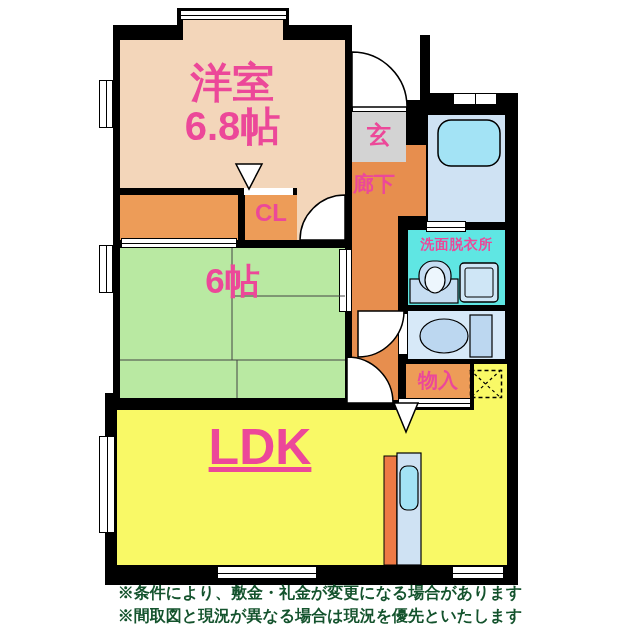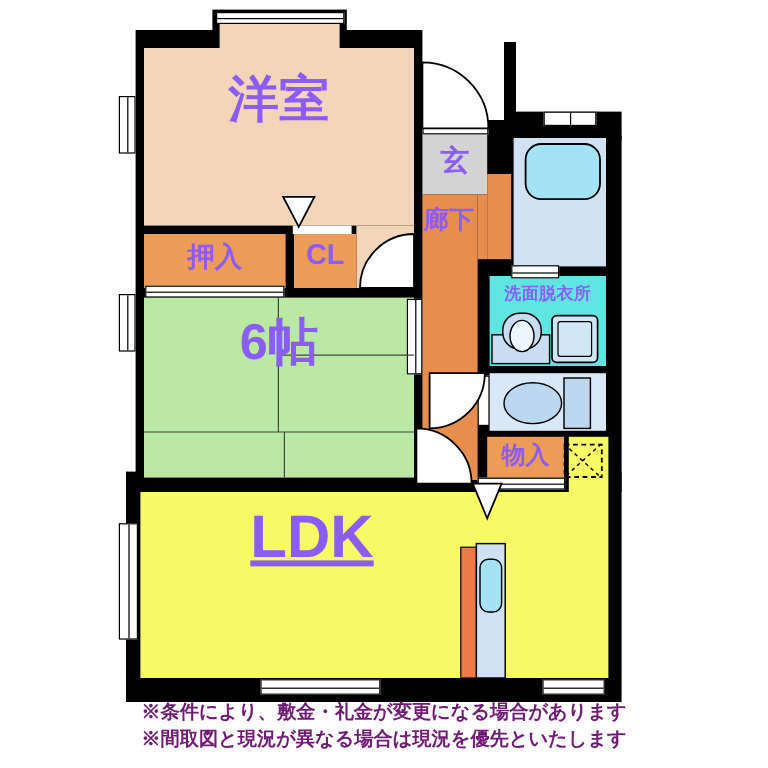--- a/index.html
+++ b/index.html
@@ -15,35 +15,35 @@
   .c-cyan{background:#5fe6e3;}
   .c-bath{background:#cfe2f3;}
   .c-toilet{background:#d7e9f8;}
   .c-yellow{background:#f9f966;}
   .c-white{background:#ffffff;}
   .win{position:absolute;background:#fff;border:1px solid #000;box-sizing:border-box;}
   .win .mid-h{position:absolute;left:0;right:0;top:50%;border-top:1px solid #000;}
   .win .mid-v{position:absolute;top:0;bottom:0;left:50%;border-left:1px solid #000;}
   svg.overlay{position:absolute;left:0;top:0;}
   .labels{position:absolute;left:0;top:0;width:640px;height:640px;pointer-events:none;}
-  .lbl{position:absolute;text-align:center;font-weight:bold;color:#8b5cf6;line-height:1.08;}
+  .lbl{position:absolute;text-align:center;font-weight:bold;color:#ec4899;line-height:1.08;}
   .lbl-yoshitsu{left:120px;top:60px;width:225px;font-size:42px;}
   .lbl-yoshitsu .size{font-size:40px;}
   .lbl-washitsu{left:120px;top:262px;width:225px;font-size:42px;}
-  .lbl-washitsu .size{font-size:42px;}
+  .lbl-washitsu .size{font-size:35px;}
   .lbl-ldk{left:145px;top:418px;width:230px;font-size:50px;line-height:1.18;text-decoration:underline;}
   .lbl-ldk .size{font-size:44px;}
   .lbl-oshiire{left:120px;top:202px;width:118px;font-size:23px;}
   .lbl-cl{left:245px;top:200px;width:52px;font-size:24px;}
   .lbl-genkan{left:352px;top:122px;width:54px;font-size:24px;}
   .lbl-rouka{left:347px;top:173px;width:54px;font-size:21px;}
   .lbl-senmen{left:408px;top:237px;width:97px;font-size:14px;letter-spacing:0.5px;}
   .lbl-monoiri{left:406px;top:370px;width:64px;font-size:20px;}
   .note{position:absolute;left:0;width:640px;text-align:center;font-size:16px;
-        font-weight:bold;color:#701a75;}
+        font-weight:bold;color:#14532d;}
   .note1{top:583px;} .note2{top:606px;}
 </style>
 </head>
 <body>
 
 <div class="plan">
 
   <div class="wall" style="left:113px;top:25px;width:239px;height:385px;"></div>
   <div class="wall" style="left:177px;top:8px;width:112px;height:32px;"></div>
   <div class="wall" style="left:420px;top:35px;width:10px;height:80px;"></div>
@@ -150,22 +150,22 @@
     <g>
       <rect x="470.5" y="370.5" width="31" height="27" fill="none" stroke="#000" stroke-width="1.5" stroke-dasharray="4 3"></rect>
       <line x1="470" y1="370" x2="501" y2="398" stroke="#000" stroke-width="1.2" stroke-dasharray="3 3"></line>
       <line x1="501" y1="370" x2="470" y2="398" stroke="#000" stroke-width="1.2" stroke-dasharray="3 3"></line>
     </g>
   </svg>
 
   <div class="labels">
     <div class="lbl lbl-yoshitsu">
       <div>洋室</div>
+      <div class="size">6.8帖</div>
     </div>
-    <div class="lbl lbl-oshiire">押入</div>
     <div class="lbl lbl-cl">CL</div>
     <div class="lbl lbl-washitsu">
       <div class="size">6帖</div>
     </div>
     <div class="lbl lbl-genkan">玄</div>
     <div class="lbl lbl-rouka">廊下</div>
     <div class="lbl lbl-senmen">洗面脱衣所</div>
     <div class="lbl lbl-monoiri">物入</div>
     <div class="lbl lbl-ldk">
       <div>LDK</div>

